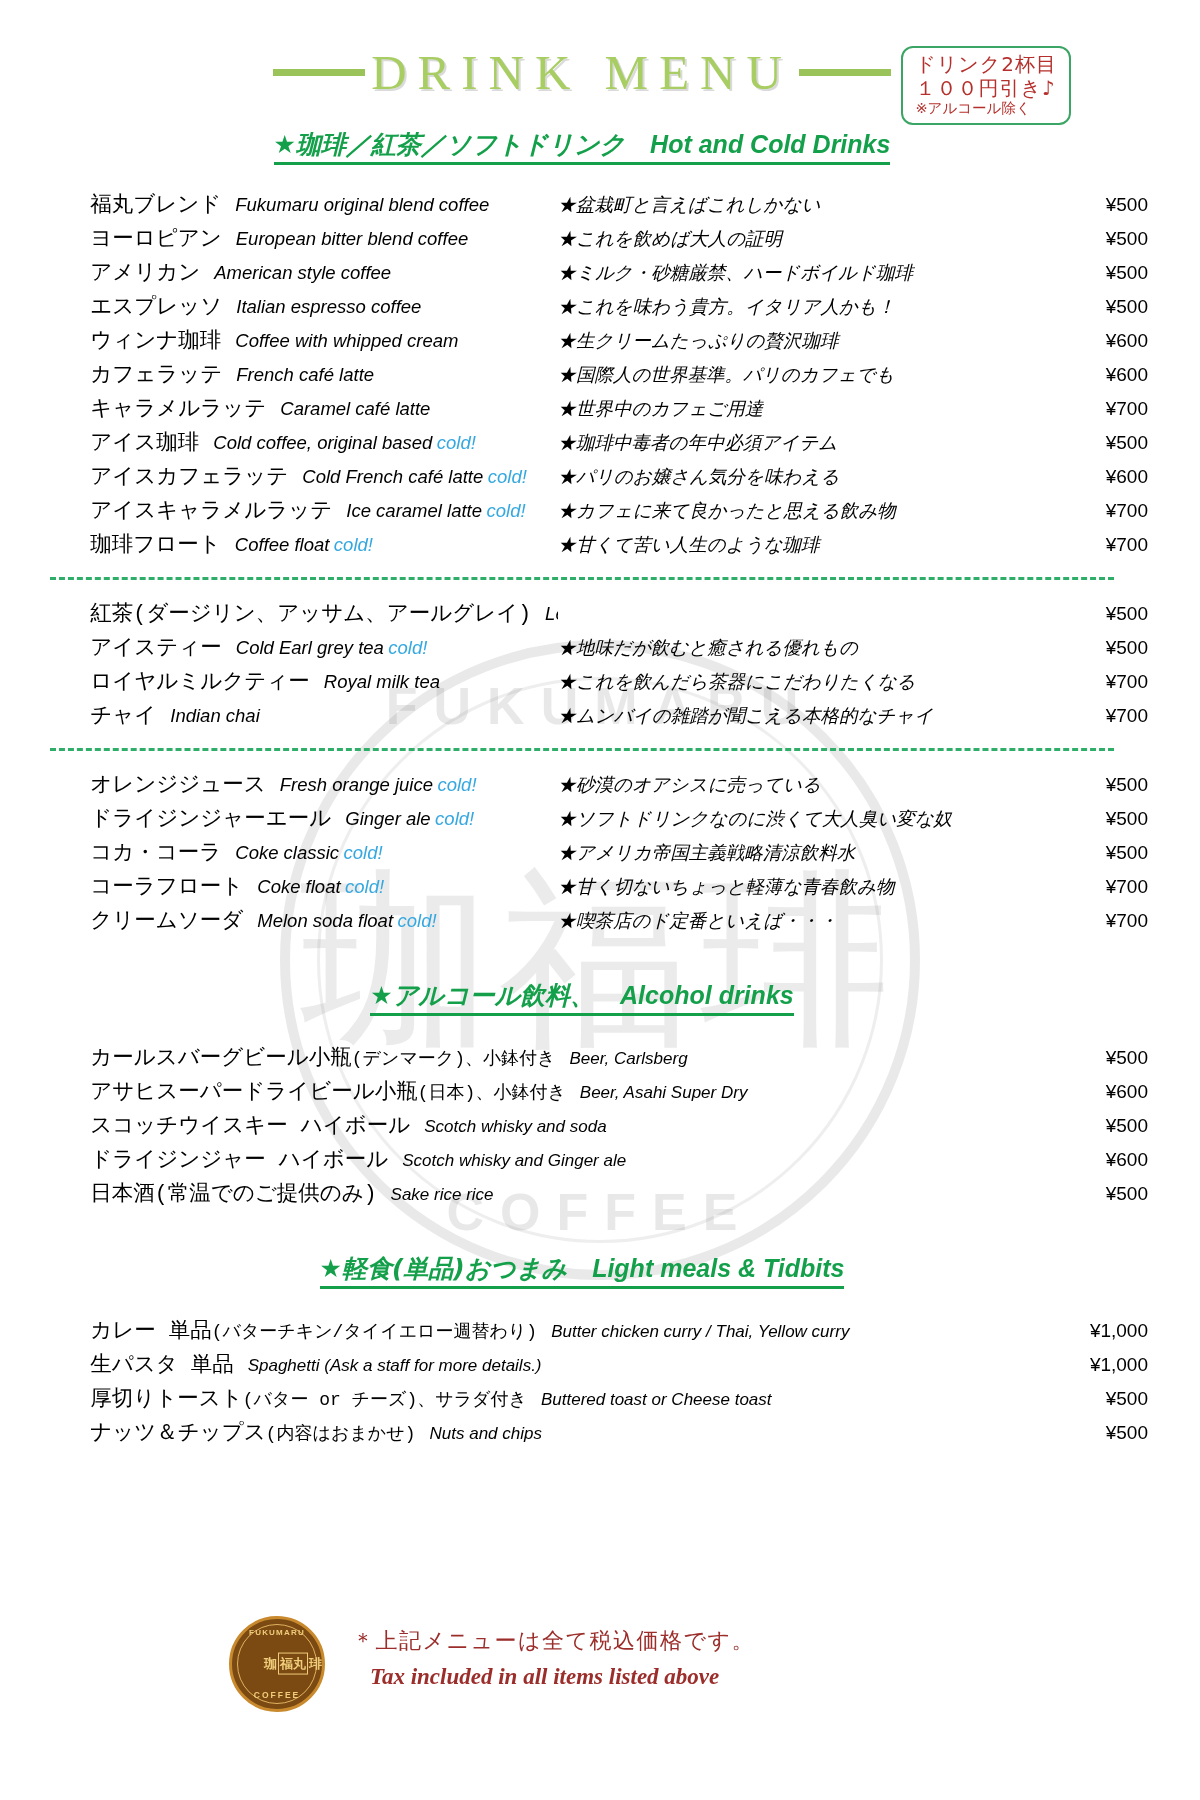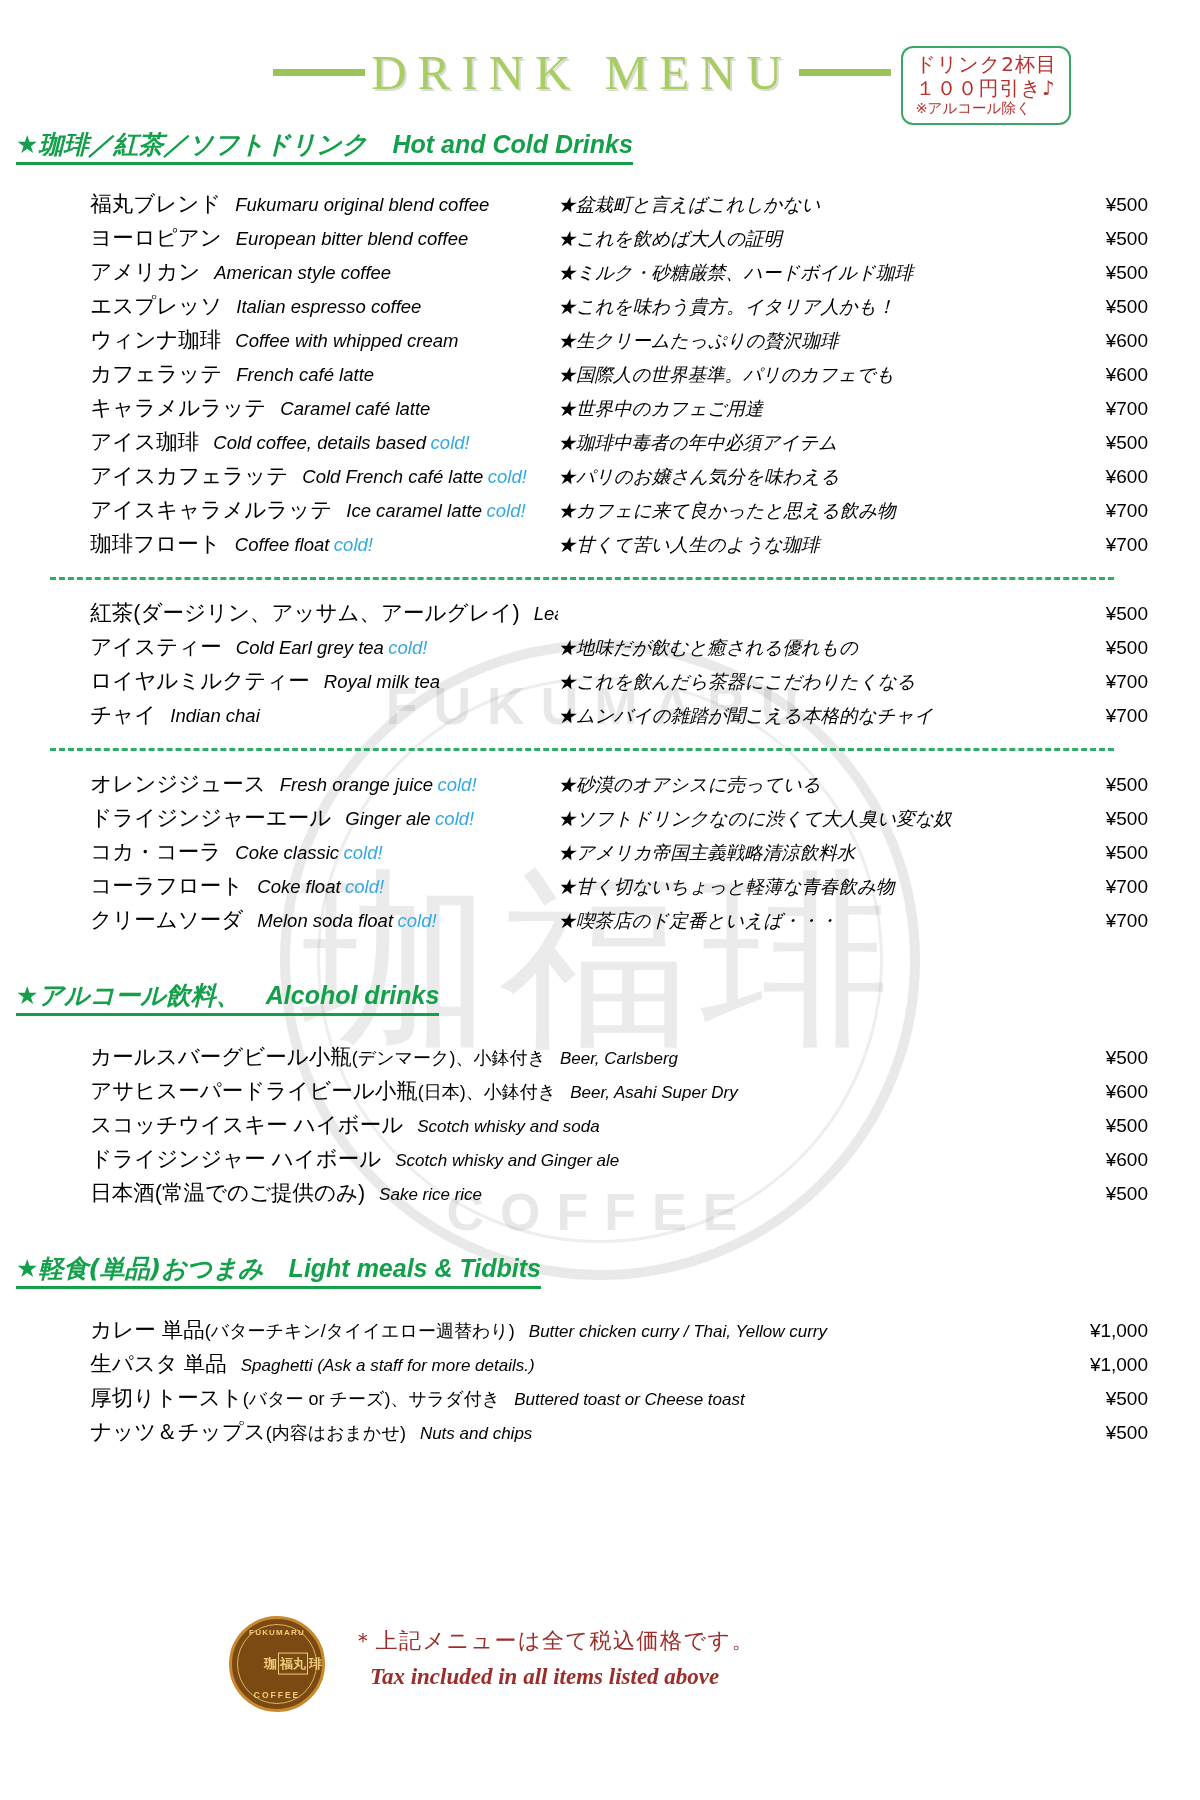--- a/index.html
+++ b/index.html
@@ -124,20 +124,21 @@
   }
   .promo-line3 {
     color: #b5302c;
     font-size: 14.5px;
     letter-spacing: 0px;
     font-family: "DejaVu Sans", sans-serif;
   }
 
   
   .section-head {
+    text-align: center;
     margin: 16px;
     padding: 0;
   }
   .section-head .sh-inner {
     display: inline-block;
     border-bottom: 3px solid #14a04a;
     padding-bottom: 1px;
     color: #14a04a;
     font-style: italic;
     font-weight: bold;
@@ -164,21 +165,21 @@
     overflow: hidden;
   }
   .col-pad   { width: 85px; }
   .col-main  { width: 440px; }
   .col-tag   { width: 415px; }
   .col-price { width: 190px; }
 
   .row { height: 34px; }
 
   .jp {
-    font-family: Liberation Sans, sans-serif;
+    font-family: Liberation Mono, monospace;
     font-size: 21.5px;
     color: #000;
   }
   .jp-small {
     font-size: 18px;
   }
   .en {
     font-family: "Liberation Sans", sans-serif;
     font-style: italic;
     font-size: 18.5px;
@@ -373,21 +374,21 @@
             <td class="price">¥600</td>
           </tr>
           <tr class="row">
             <td></td>
             <td><span class="jp">キャラメルラッテ</span><span class="sp" style="width:14px"></span><span class="en">Caramel café latte</span></td>
             <td><span class="tag">★世界中のカフェご用達</span></td>
             <td class="price">¥700</td>
           </tr>
           <tr class="row">
             <td></td>
-            <td><span class="jp">アイス珈琲</span><span class="sp" style="width:14px"></span><span class="en">Cold coffee, details based</span> <span class="cold">cold!</span></td>
+            <td><span class="jp">アイス珈琲</span><span class="sp" style="width:14px"></span><span class="en">Cold coffee, original based</span> <span class="cold">cold!</span></td>
             <td><span class="tag">★珈琲中毒者の年中必須アイテム</span></td>
             <td class="price">¥500</td>
           </tr>
           <tr class="row">
             <td></td>
             <td><span class="jp">アイスカフェラッテ</span><span class="sp" style="width:14px"></span><span class="en">Cold French café latte</span> <span class="cold">cold!</span></td>
             <td><span class="tag">★パリのお嬢さん気分を味わえる</span></td>
             <td class="price">¥600</td>
           </tr>
           <tr class="row">

